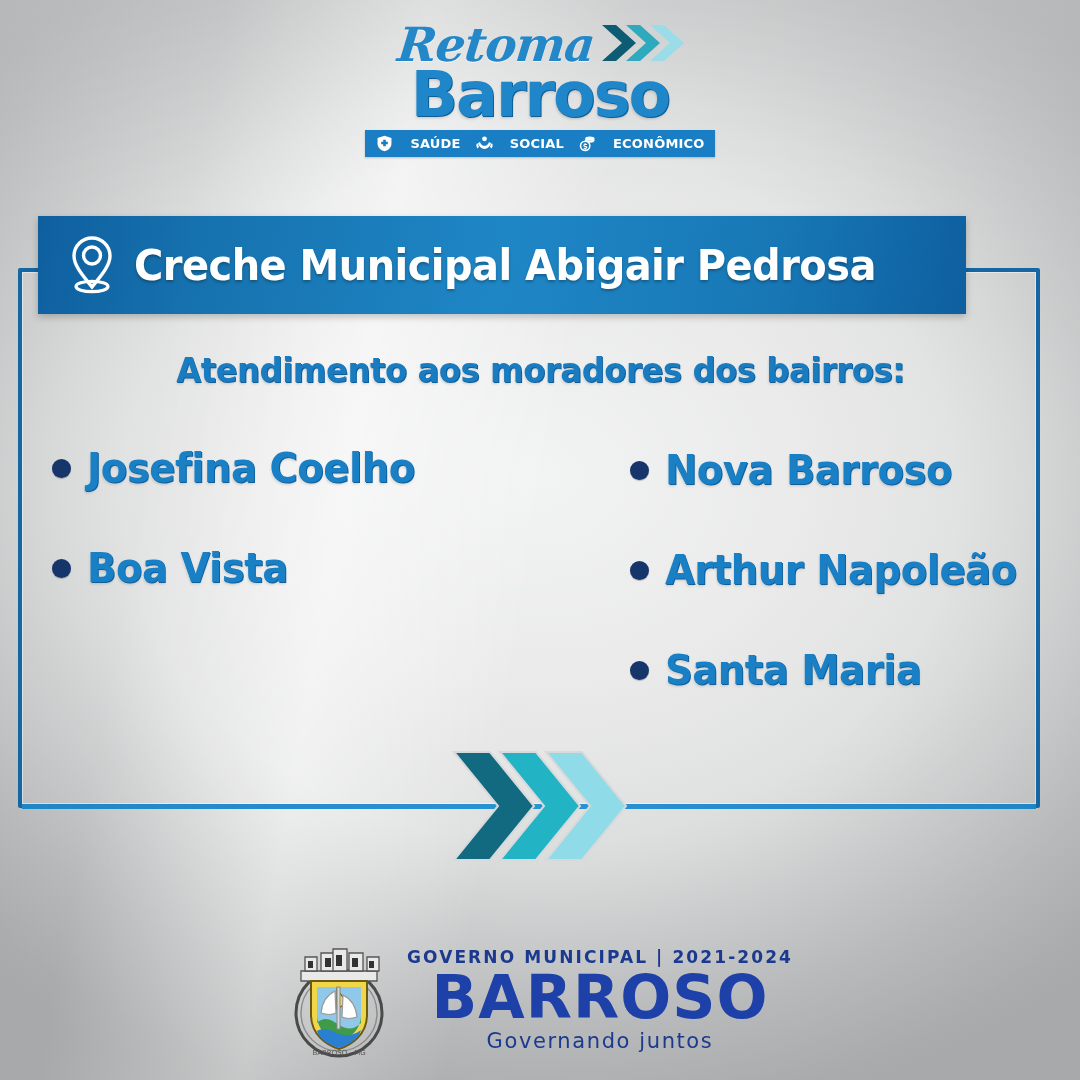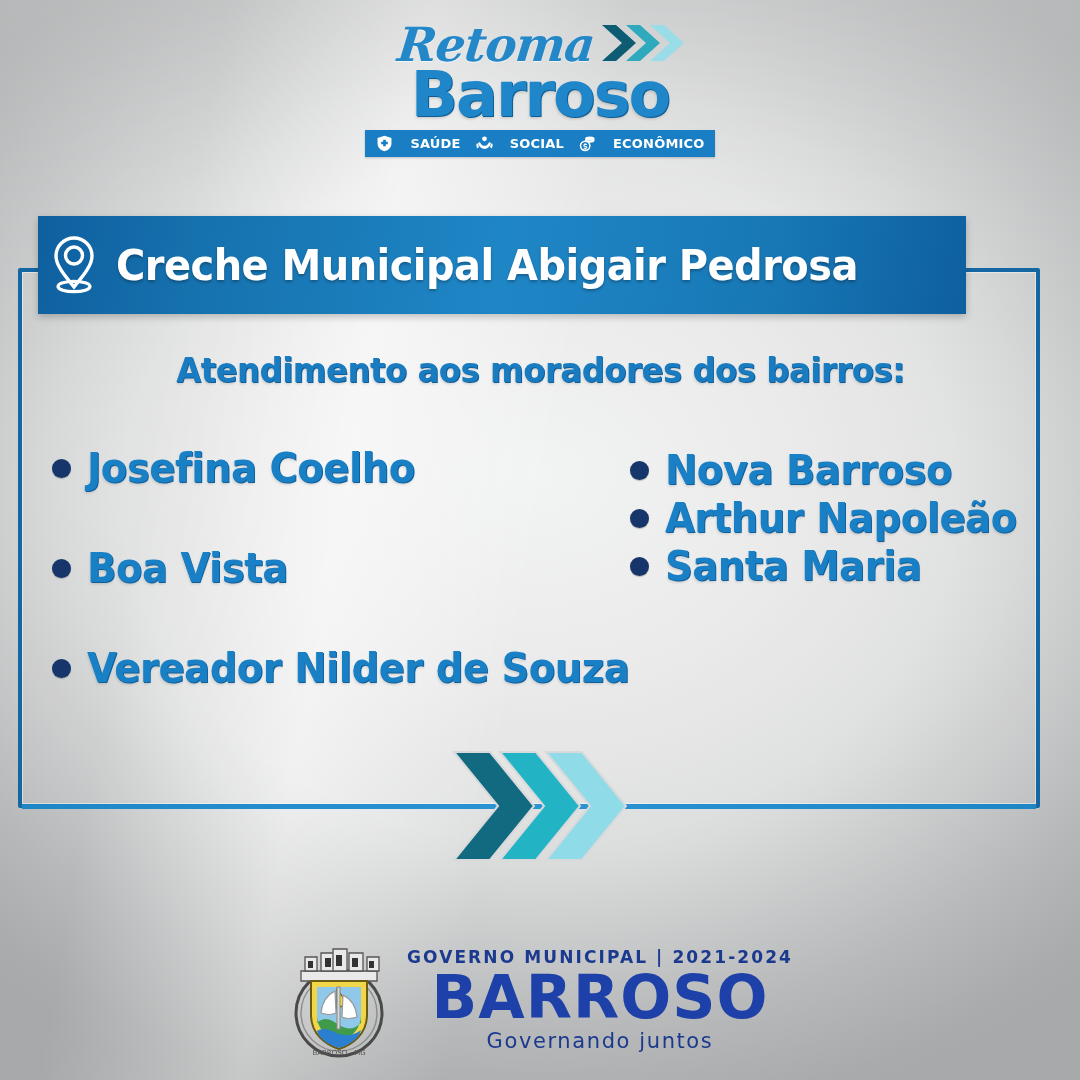--- a/index.html
+++ b/index.html
@@ -71,21 +71,21 @@
     border-radius:2px;
     background:rgba(255,255,255,.04);
     box-shadow:0 0 0 1px rgba(255,255,255,.45) inset;
   }
 
   
   #banner{
     position:absolute; left:38px; top:216px; width:928px; height:98px;
     background:linear-gradient(100deg,#0f5f9f 0%, #1672ae 18%, #1f86c6 50%, #1878b6 78%, #0e5f9f 100%);
     display:flex; align-items:center;
-    padding-left:10px;
+    padding-left:28px;
     box-shadow:0 3px 7px rgba(0,0,0,.22);
   }
   #pin-icon{ width:52px;height:62px; flex:0 0 auto; margin-right:16px;}
   #banner-title{
     color:#ffffff;
     font-family:"DejaVu Sans", sans-serif;
     font-weight:700;
     font-size:43px;
     letter-spacing:-.6px;
     line-height:1;
@@ -105,21 +105,21 @@
   }
   #subtitle span{ display:inline-block; transform:scaleX(.95);}
 
   
   #lists{
     position:absolute; left:40px; top:440px; width:1000px; height:270px;
     display:flex;
   }
   .col{ display:flex; flex-direction:column; }
   #col-left{ width:590px; padding-left:12px; gap:52px; padding-top:4px;}
-  #col-right{ width:400px; padding-top:6px;}
+  #col-right{ width:400px; gap:52px; padding-top:6px;}
   .bairro{
     display:flex; align-items:center; gap:16px;
     height:48px;
   }
   .bullet{
     width:19px;height:19px;border-radius:50%;
     background:#16356b;
     flex:0 0 auto;
     box-shadow:0 1px 1px rgba(0,0,0,.25);
   }
@@ -242,24 +242,20 @@
 <div id="lists">
 
   <div class="col" id="col-left">
     <div class="bairro">
       <span class="bullet"></span>
       <span class="bairro-label">Josefina Coelho</span>
     </div>
     <div class="bairro">
       <span class="bullet"></span>
       <span class="bairro-label">Boa Vista</span>
-    </div>
-    <div class="bairro">
-      <span class="bullet"></span>
-      <span class="bairro-label">Vereador Nilder de Souza</span>
     </div>
   </div>
 
   <div class="col" id="col-right">
     <div class="bairro">
       <span class="bullet"></span>
       <span class="bairro-label">Nova Barroso</span>
     </div>
     <div class="bairro">
       <span class="bullet"></span>

